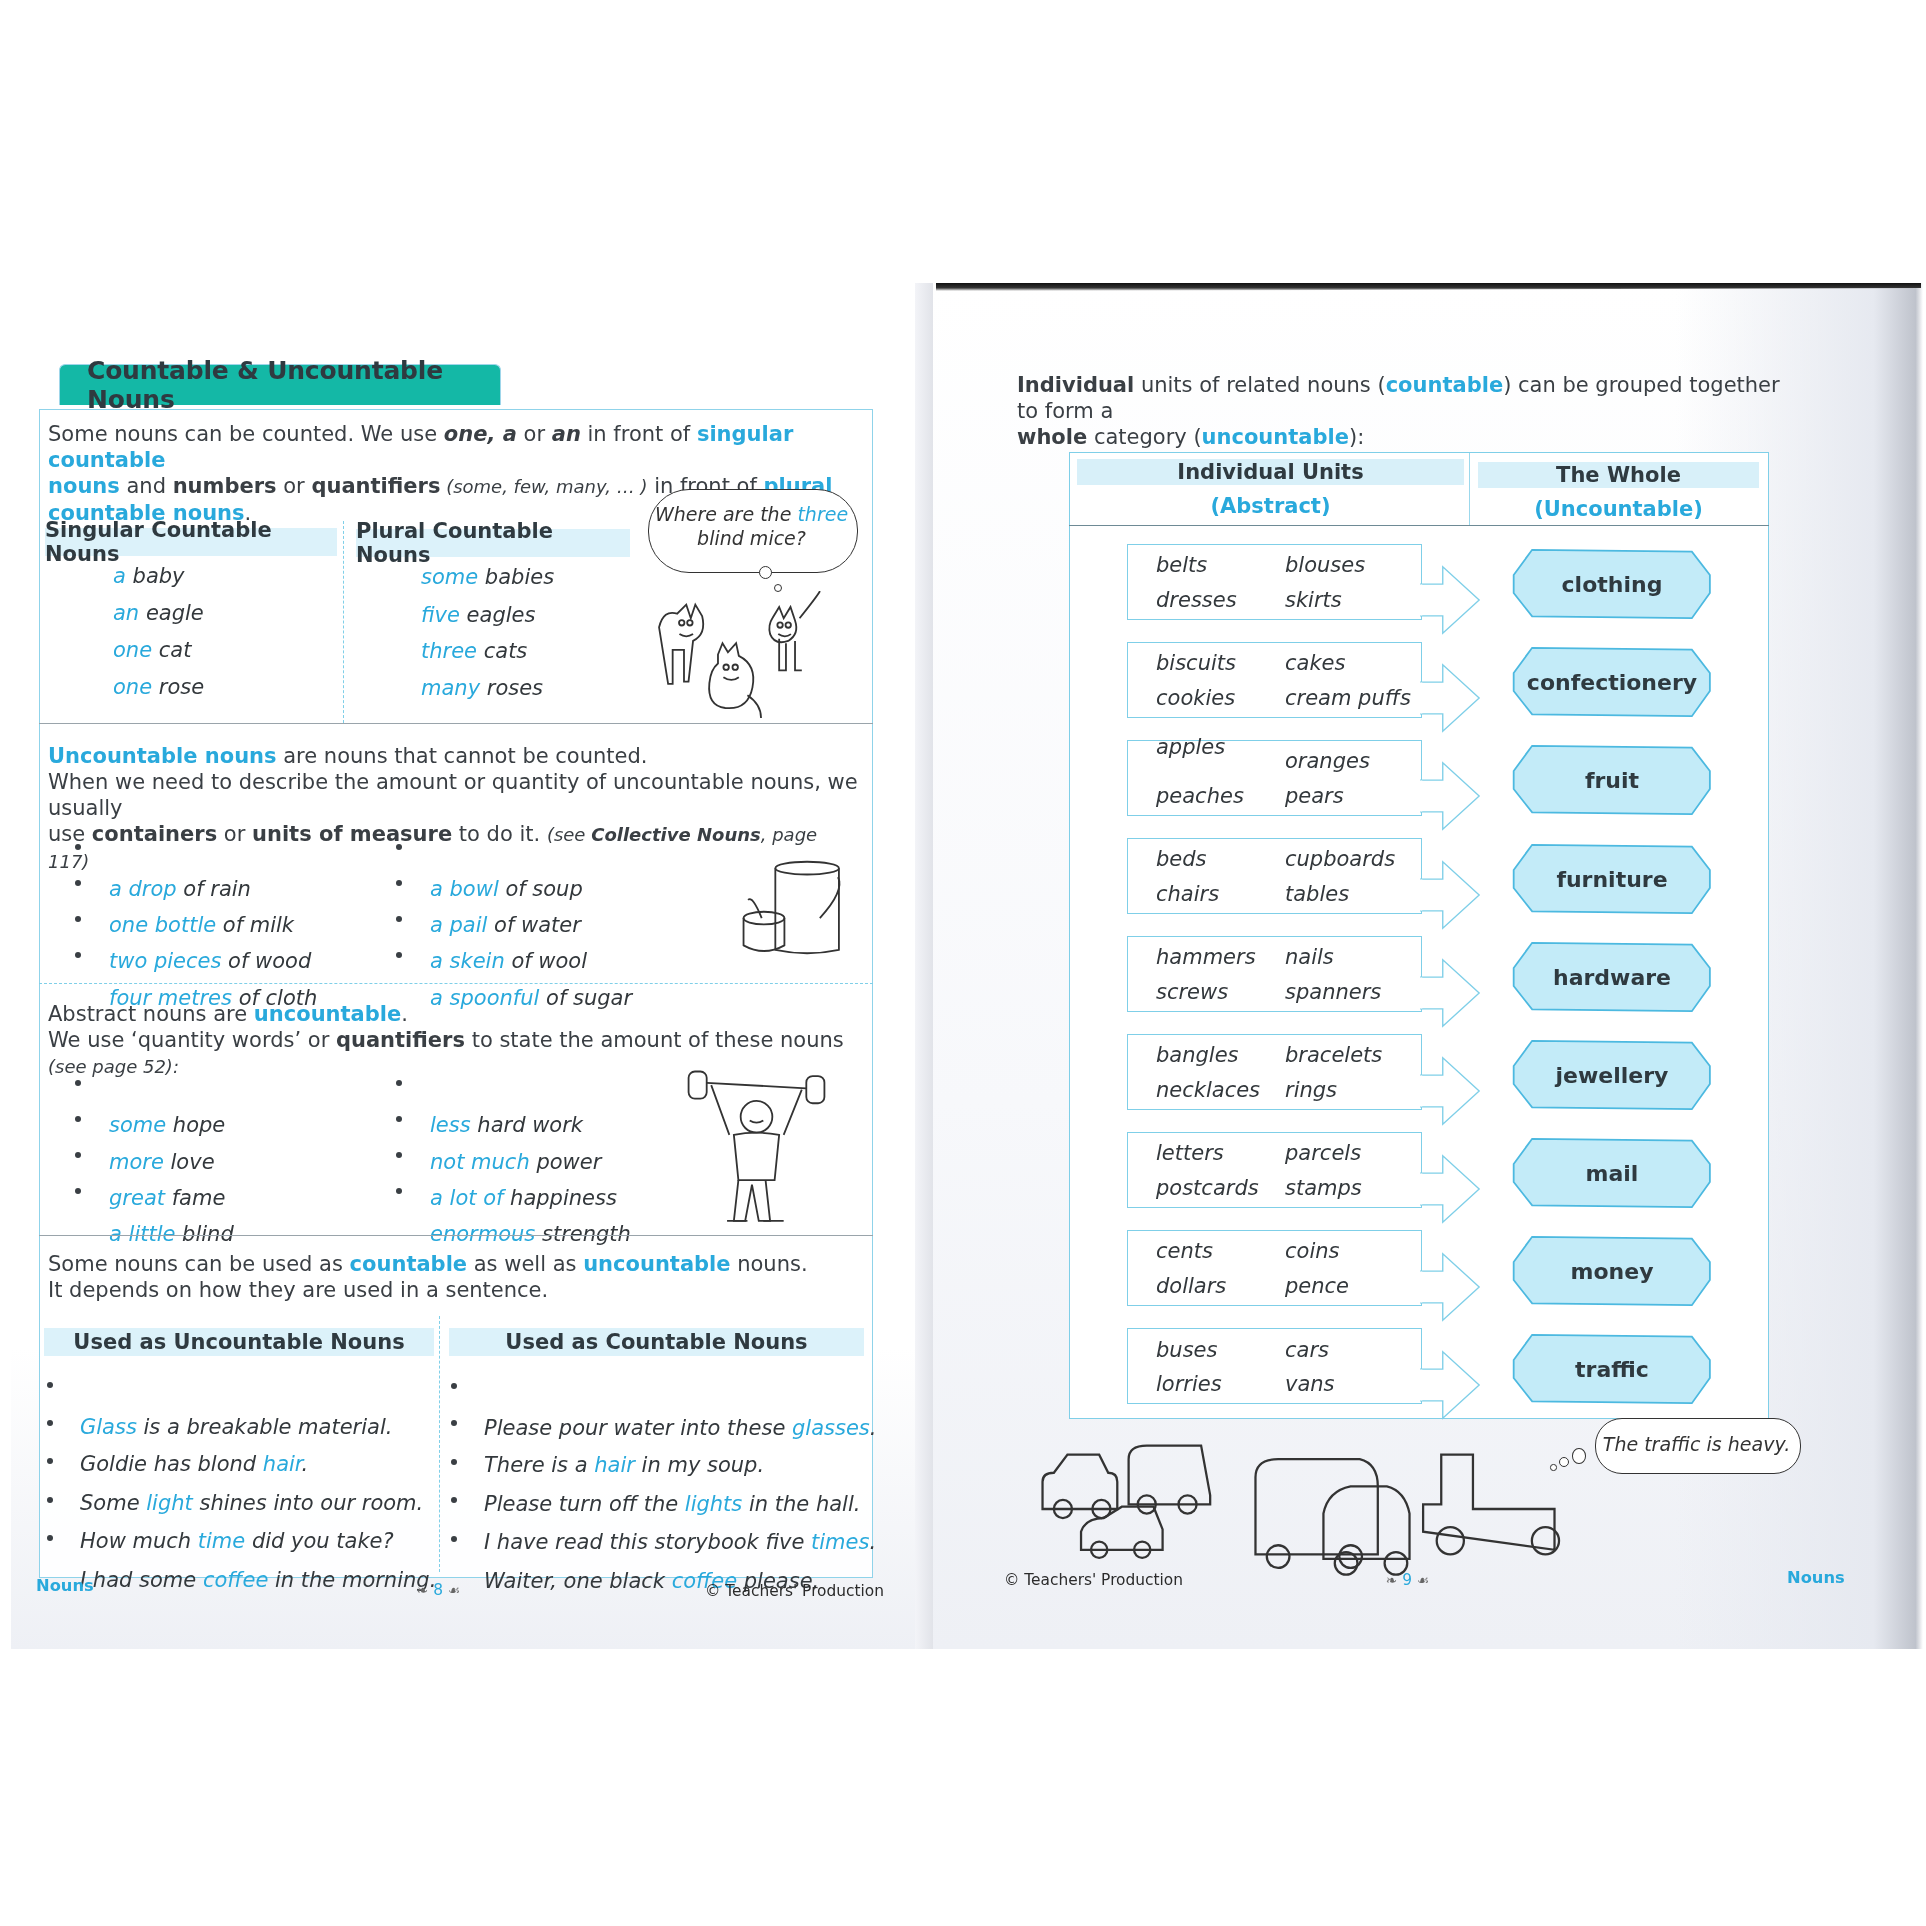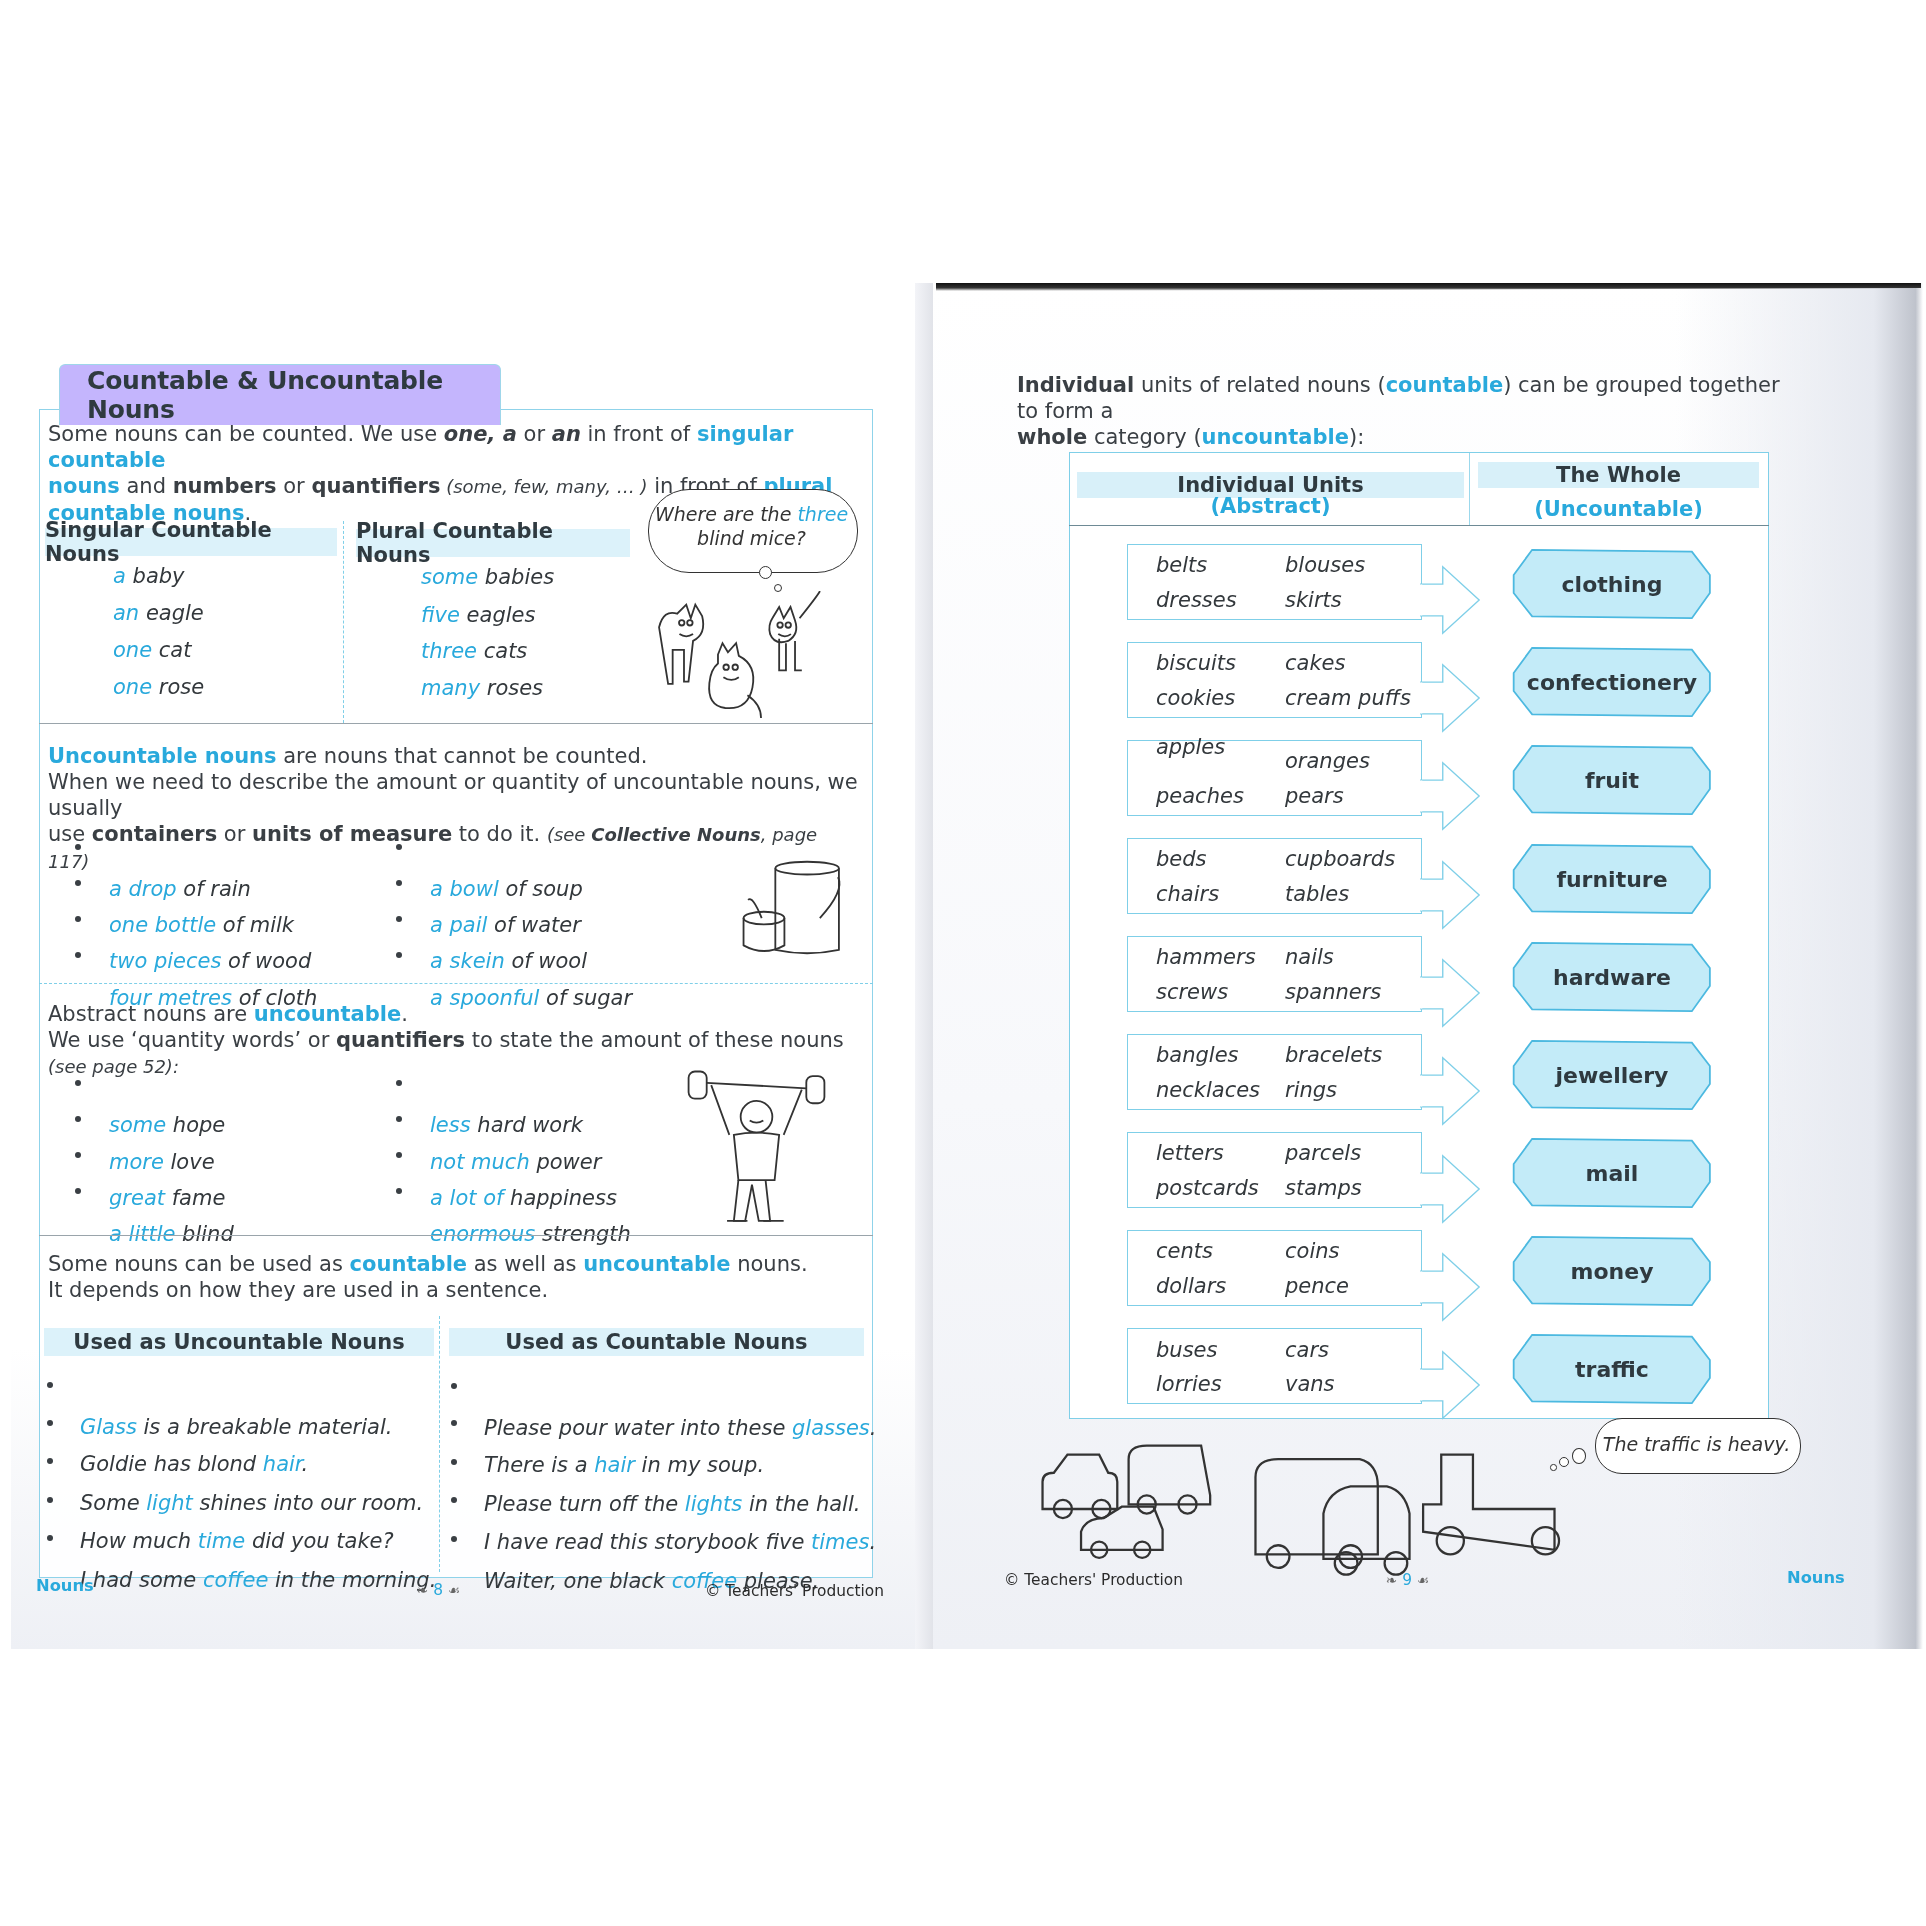--- a/index.html
+++ b/index.html
@@ -17,22 +17,22 @@
     background:linear-gradient(90deg,#f3f4f8 0%,#c9ccd4 28%,#e7e9f0 34%,#eceef4 60%,#ffffff 100%);}
   #right-page{position:absolute;left:933px;top:283px;width:990px;height:1366px;
     background:linear-gradient(180deg,#ffffff 0%,#f7f8fb 60%,#eef0f5 100%);}
   #right-page-fade{position:absolute;left:1676px;top:283px;width:247px;height:1366px;
     background:linear-gradient(90deg,rgba(235,238,244,0) 0%,#e6e9f0 80%,#bfc3cc 97%,#ffffff 100%);}
   #top-edge{position:absolute;left:936px;top:283px;width:985px;height:8.2px;
     background:linear-gradient(180deg,#111 0%,#333 60%,rgba(0,0,0,0) 100%);
     clip-path:polygon(0 0,100% 0,100% 60%,3% 100%,0 100%);}
 
   
-  .title-tab{position:absolute;left:59px;top:364px;width:442px;height:61px;
-    background:#c4b5fd;border:0.9px solid #9fd6ea;border-bottom:none;border-radius:6.3px 6.3px 0 0;
+  .title-tab{position:absolute;left:59px;top:364px;width:442px;height:41px;
+    background:#14b8a6;border:0.9px solid #9fd6ea;border-bottom:none;border-radius:6.3px 6.3px 0 0;
     box-sizing:border-box;display:flex;align-items:center;padding-left:27px;
     font-size:25px;font-weight:bold;color:#2f3a40;letter-spacing:-0.2px;}
   .frame{position:absolute;left:39px;top:409px;width:834px;height:1169px;
     border:0.9px solid #8fd3ea;box-sizing:border-box;background:rgba(255,255,255,0.9);}
   .sect-line{position:absolute;left:39px;width:834px;height:0;border-top:1.4px solid #9aa4ab;}
   .sect-dash{position:absolute;left:39px;width:834px;height:0;border-top:1.4px dashed #7fcfe8;}
   .p{position:absolute;font-size:21px;line-height:26px;color:#3a3f44;}
   .hdr{position:absolute;height:28px;background:#dcf2fa;font-size:21px;font-weight:bold;
     color:#2f3a40;display:flex;align-items:center;justify-content:center;}
   .col-dash{position:absolute;width:0;border-left:1.4px dashed #7fcfe8;}
@@ -238,21 +238,21 @@
 
 <div class="intro">
   <span class="b">Individual</span><span> units of related nouns (</span><span class="b blue">countable</span><span>) can be grouped together to form a</span><br>
   <span class="b">whole</span><span> category (</span><span class="b blue">uncountable</span><span>):</span>
 </div>
 
 <div class="tbl"></div>
 <div class="tbl-vline" style="left:1469px;top:453px;height:72px;"></div>
 <div class="tbl-hline" style="left:1069px;top:525px;width:700px;"></div>
 
-<div class="th" style="left:1077px;top:459px;width:387px;margin-top:13px;">Individual Units</div>
+<div class="th" style="left:1077px;top:459px;width:387px;">Individual Units</div>
 <div class="th-sub" style="left:1077px;top:494px;width:387px;">(Abstract)</div>
 <div class="th" style="left:1478px;top:462px;width:281px;">The Whole</div>
 <div class="th-sub" style="left:1478px;top:497px;width:281px;">(Uncountable)</div>
 
 <div id="rows">
       <div class="unit-box" style="left:1127px;top:544px;"></div>
       <div class="unit" style="left:1156px;top:553px;">belts</div>
       <div class="unit" style="left:1285px;top:553px;">blouses</div>
       <div class="unit" style="left:1156px;top:588px;">dresses</div>
       <div class="unit" style="left:1285px;top:588px;">skirts</div>

